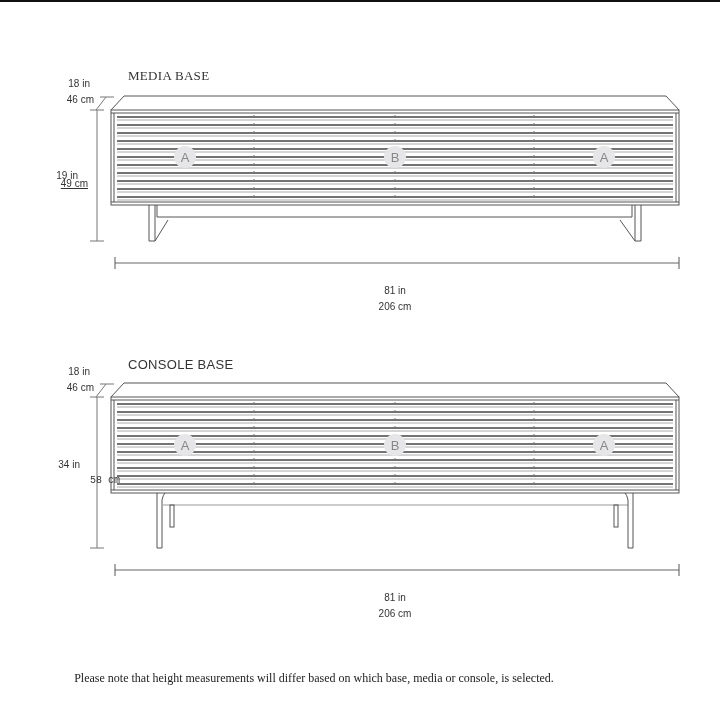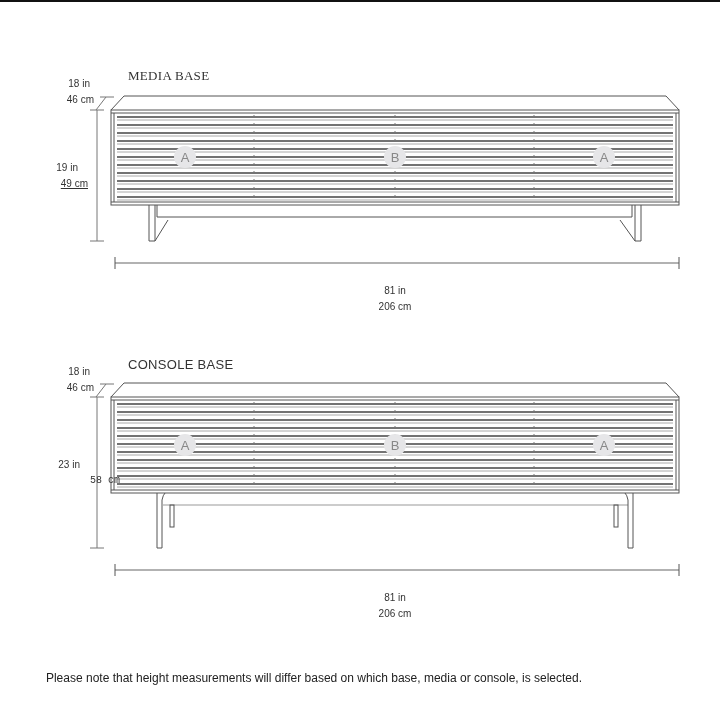--- a/index.html
+++ b/index.html
@@ -4,21 +4,21 @@
   <style>
     html, body { margin: 0; padding: 0; background: #ffffff; }
     body { width: 720px; height: 701px; position: relative; overflow: hidden;
            font-family: "Liberation Sans", "DejaVu Sans", sans-serif; color: #333333; }
     .top-rule { position: absolute; left: 0; top: 0; width: 720px; height: 2px; background: #111111; }
     svg.drawing { position: absolute; left: 0; top: 0; }
     .label { position: absolute; font-size: 10px; color: #333333; line-height: 16px; white-space: nowrap; }
     .title { position: absolute; font-size: 13px; letter-spacing: 0.3px; color: #333333; }
     .dim-right { text-align: right; }
     .dim-center { text-align: center; transform: translateX(-50%); margin-top: 12px; }
-    .note { position: absolute; left: 0; width: 628px; top: 671px; text-align: center; font-size: 12px; color: #222222; }
+    .note { position: absolute; left: 0; width: 628px; top: 671px; text-align: center; font-size: 12px; color: #222222; font-family: Liberation Serif, serif; }
     .badge-text { font-family: "Liberation Sans", "DejaVu Sans", sans-serif; font-size: 13px; fill: #888888; text-anchor: middle; }
   </style>
 </head>
 <body>
 
 <div class="top-rule"></div>
 
 <svg class="drawing" width="720" height="701" viewBox="0 0 720 701">
   <defs>
     <g id="slats-top">
@@ -170,30 +170,30 @@
   <text class="badge-text" x="185" y="450">A</text>
   <text class="badge-text" x="395" y="450">B</text>
   <text class="badge-text" x="604" y="450">A</text>
 </svg>
 
 <div class="title" style="left:128px; top:68px;font-family:Liberation Serif, serif;">MEDIA BASE</div>
 
 <div class="label dim-right" style="right:630px; top:76px;">18 in</div>
 <div class="label dim-right" style="right:626px; top:92px;">46 cm</div>
 
-<div class="label dim-right" style="right:642px; top:160px;">19 in</div>
+<div class="label dim-right" style="right:642px; top:168px;">19 in</div>
 <div class="label dim-right" style="right:632px; top:176px;text-decoration:underline;">49 cm</div>
 
 <div class="label dim-center" style="left:395px; top:271px;">81 in</div>
 <div class="label dim-center" style="left:395px; top:287px;">206 cm</div>
 
 <div class="title" style="left:128px; top:357px;">CONSOLE BASE</div>
 
 <div class="label dim-right" style="right:630px; top:364px;">18 in</div>
 <div class="label dim-right" style="right:626px; top:380px;">46 cm</div>
 
-<div class="label dim-right" style="right:640px; top:457px;">23 in</div>
+<div class="label dim-right" style="right:640px; top:457px;">34 in</div>
 <div class="label dim-right" style="right:600px; top:473px;font-family:Liberation Mono, monospace;">58 cm</div>
 
 <div class="label dim-center" style="left:395px; top:578px;">81 in</div>
 <div class="label dim-center" style="left:395px; top:594px;">206 cm</div>
 
 <div class="note">Please note that height measurements will differ based on which base, media or console, is selected.</div>
 
 </body></html>

